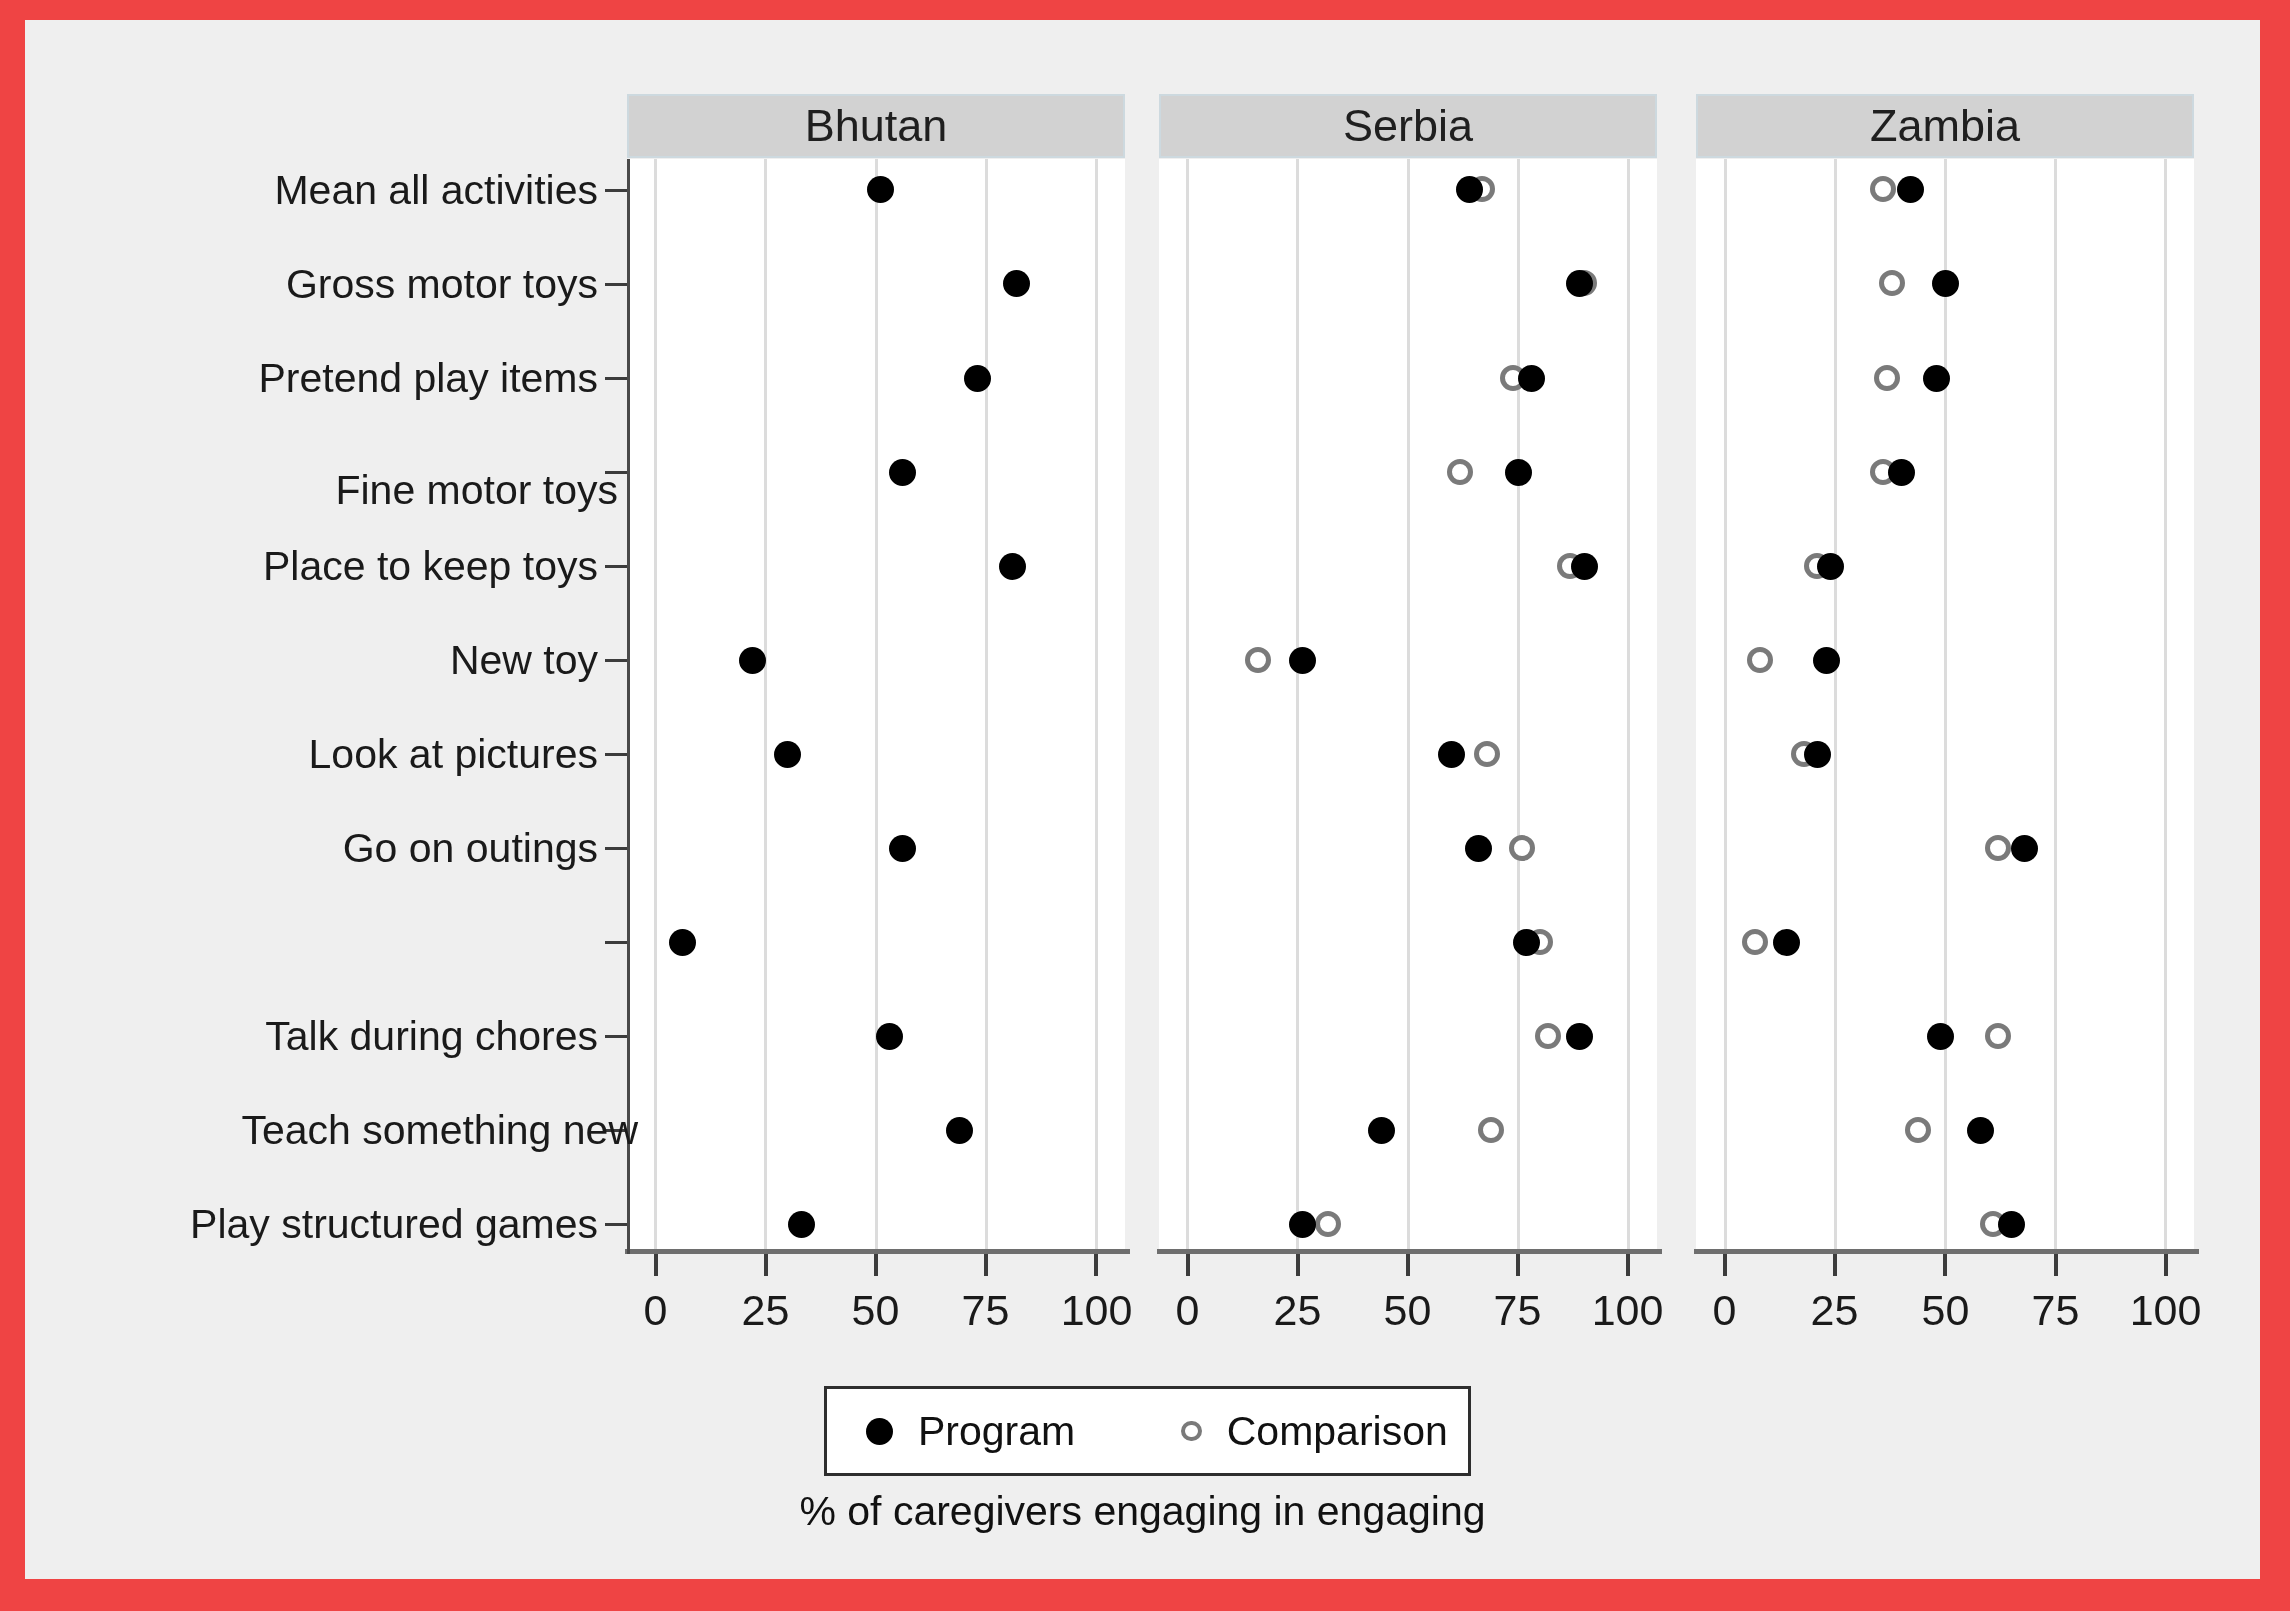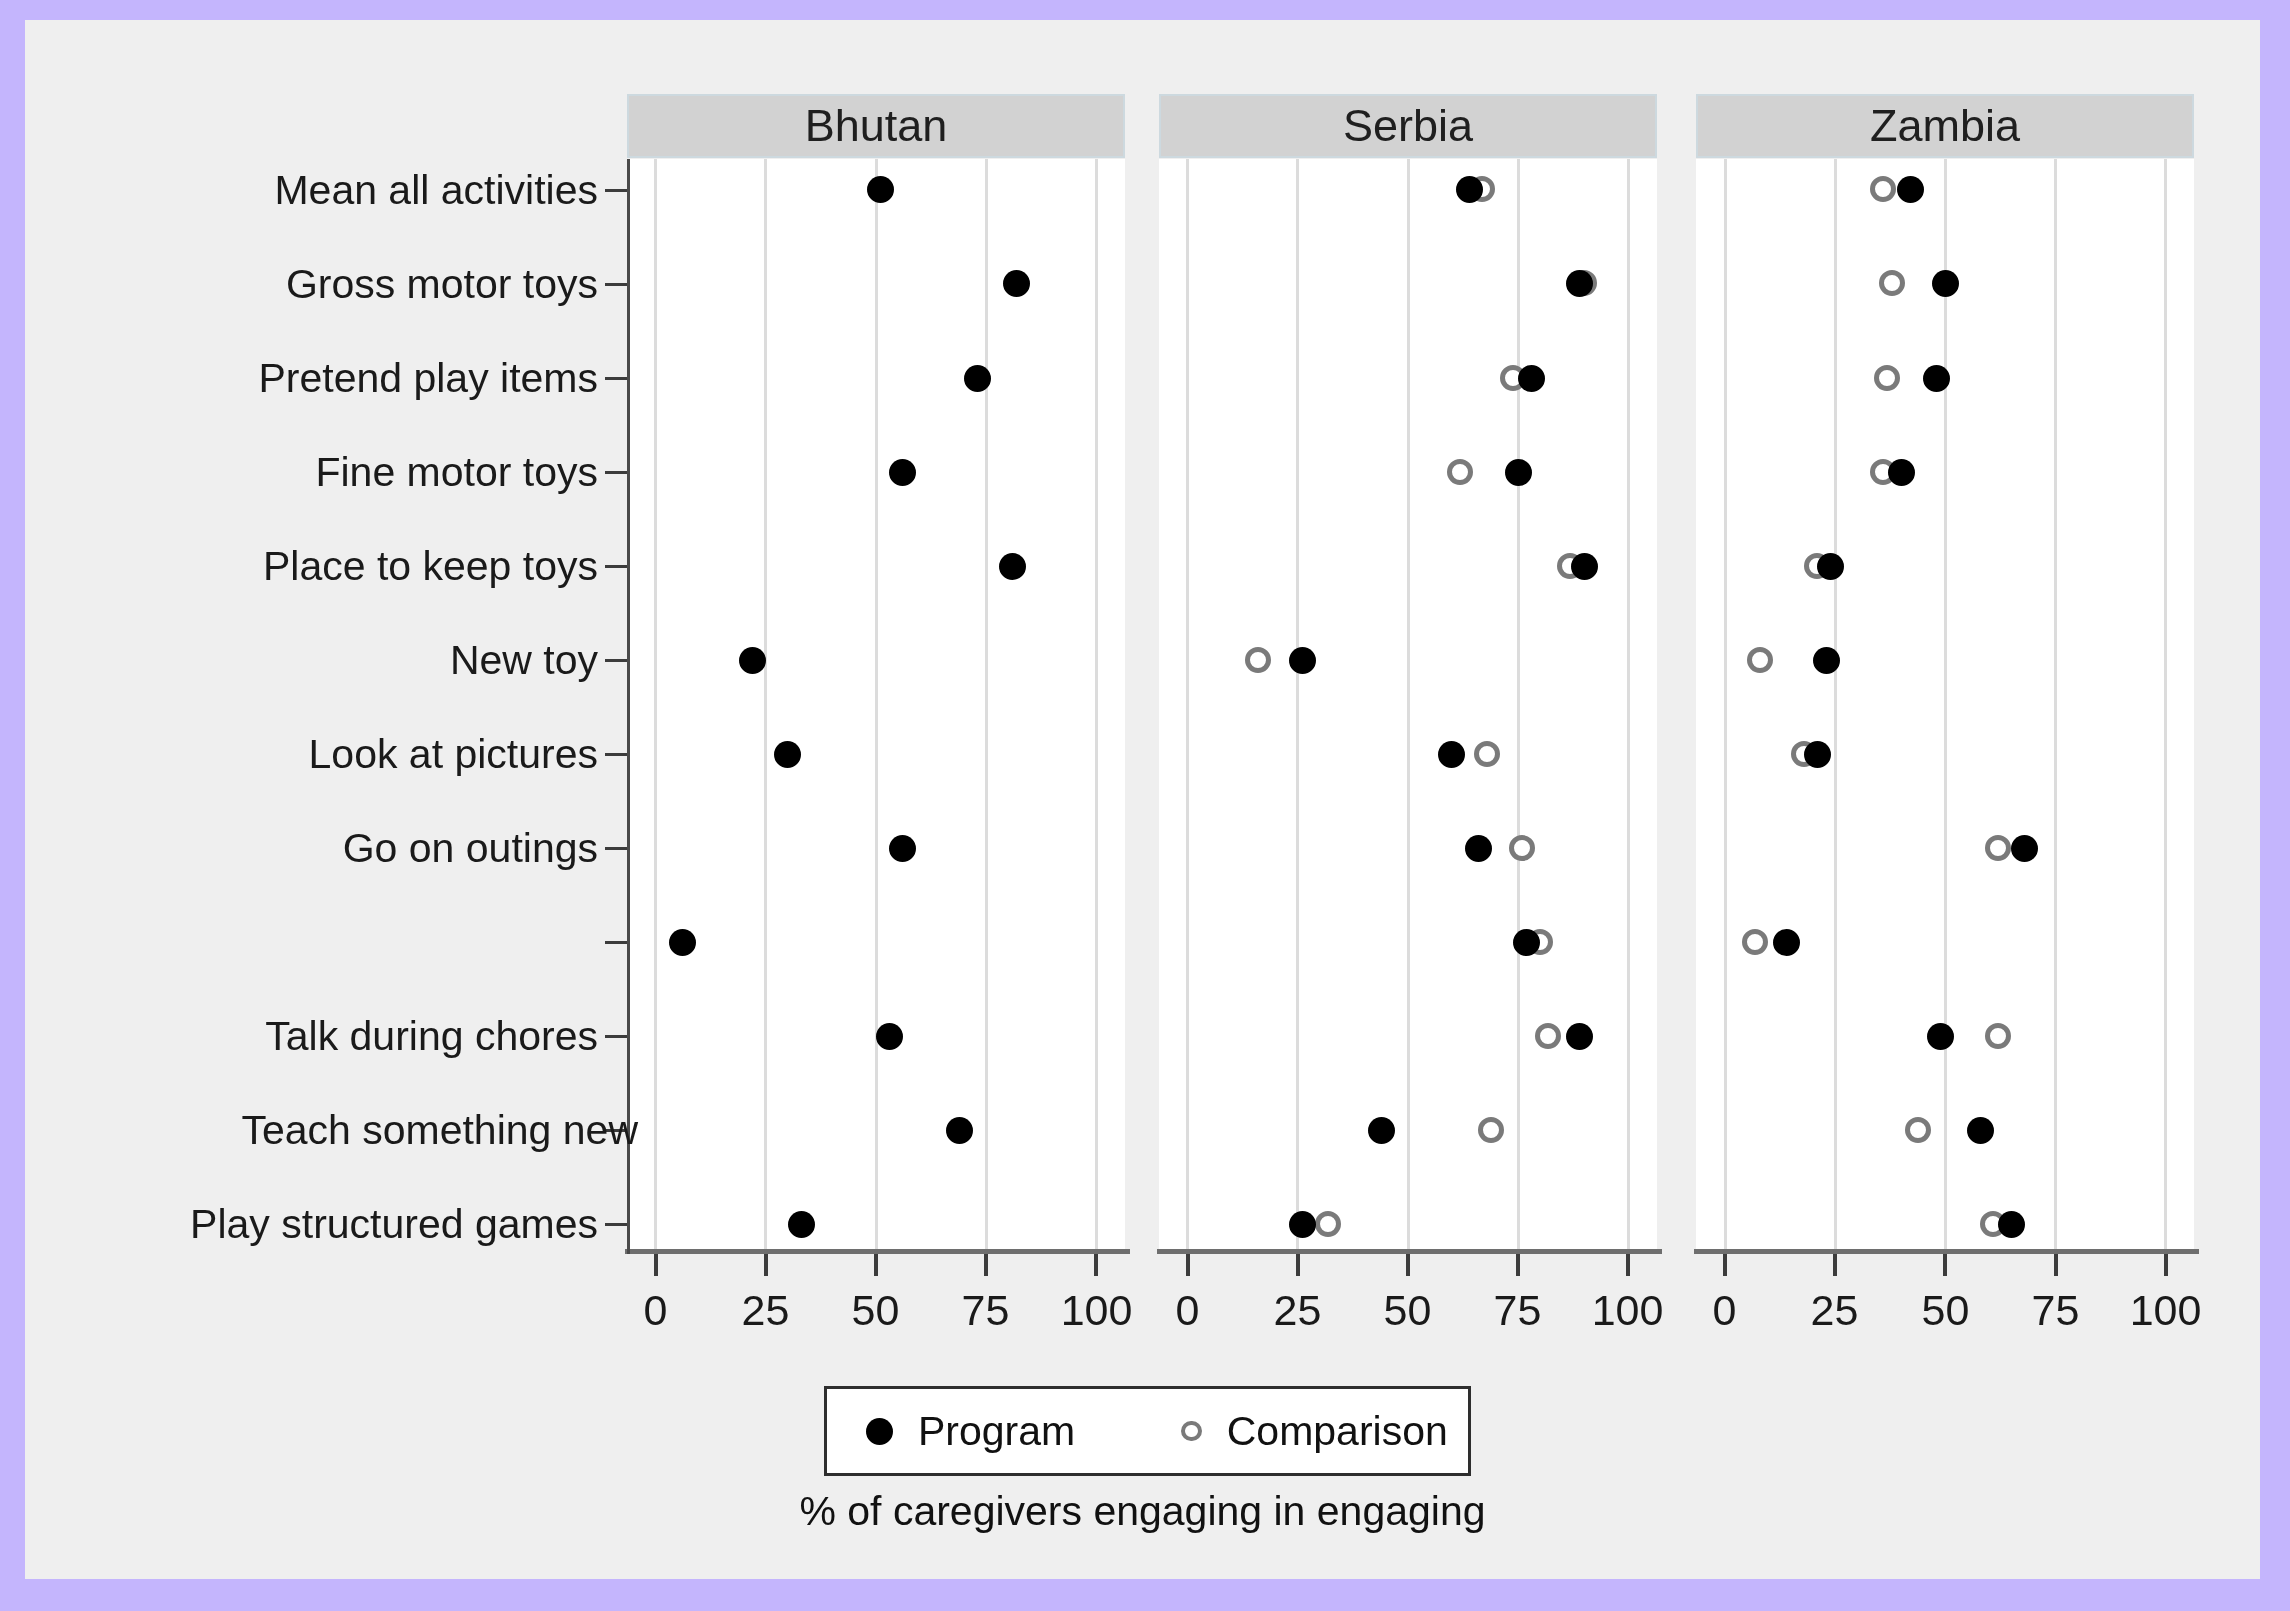--- a/index.html
+++ b/index.html
@@ -1,20 +1,20 @@
 <!DOCTYPE html>
 <html style="font-size:14.3px"><head>
 <meta charset="utf-8">
 <style>
   html, body { margin: 0; padding: 0; background: #ffffff; }
   .page {
     position: relative;
     width: 2291px;
     height: 1611px;
-    background: #c4b5fd;
+    background: #ef4444;
     font-family: "Liberation Sans", sans-serif;
     color: #1a1a1a;
     overflow: hidden;
   }
   .figure-bg {
     position: absolute;
     left: 25px; top: 19.7px;
     width: 2235px; height: 1559px;
     background: #efefef;
   }
@@ -230,21 +230,21 @@
       <div class="dot-program" style="left: 1813px; top: 647px;"></div>
       <div class="dot-program" style="left: 1804px; top: 741px;"></div>
       <div class="dot-program" style="left: 2011px; top: 835px;"></div>
       <div class="dot-program" style="left: 1773px; top: 929px;"></div>
       <div class="dot-program" style="left: 1927px; top: 1023px;"></div>
       <div class="dot-program" style="left: 1967px; top: 1117px;"></div>
       <div class="dot-program" style="left: 1998px; top: 1211px;"></div>
       <div class="cat-label" style="left: 25px; top: 261px; width: 573px;">Gross motor toys</div>
       <div class="cat-label" style="left: 25px; top: 167px; width: 573px;">Mean all activities</div>
       <div class="cat-label" style="left: 25px; top: 355px; width: 573px;">Pretend play items</div>
-      <div class="cat-label" style="left: 25px; top: 449px; width: 573px;">Fine motor toys</div>
+      <div class="cat-label" style="left: 25px; top: 467px; width: 573px; padding-left: 20px;">Fine motor toys</div>
       <div class="cat-label" style="left: 25px; top: 543px; width: 573px;">Place to keep toys</div>
       <div class="cat-label" style="left: 25px; top: 637px; width: 573px;">New toy</div>
       <div class="cat-label" style="left: 25px; top: 825px; width: 573px;">Go on outings</div>
       <div class="cat-label" style="left: 25px; top: 731px; width: 573px;">Look at pictures</div>
       <div class="cat-label" style="left: 25px; top: 1013px; width: 573px;">Talk during chores</div>
       <div class="cat-label" style="left: 25px; top: 1107px; width: 573px; margin-left: 40px;">Teach something new</div>
       <div class="cat-label" style="left: 25px; top: 1201px; width: 573px;">Play structured games</div>
     </div>
 
   <div class="legend-box" id="legend">

